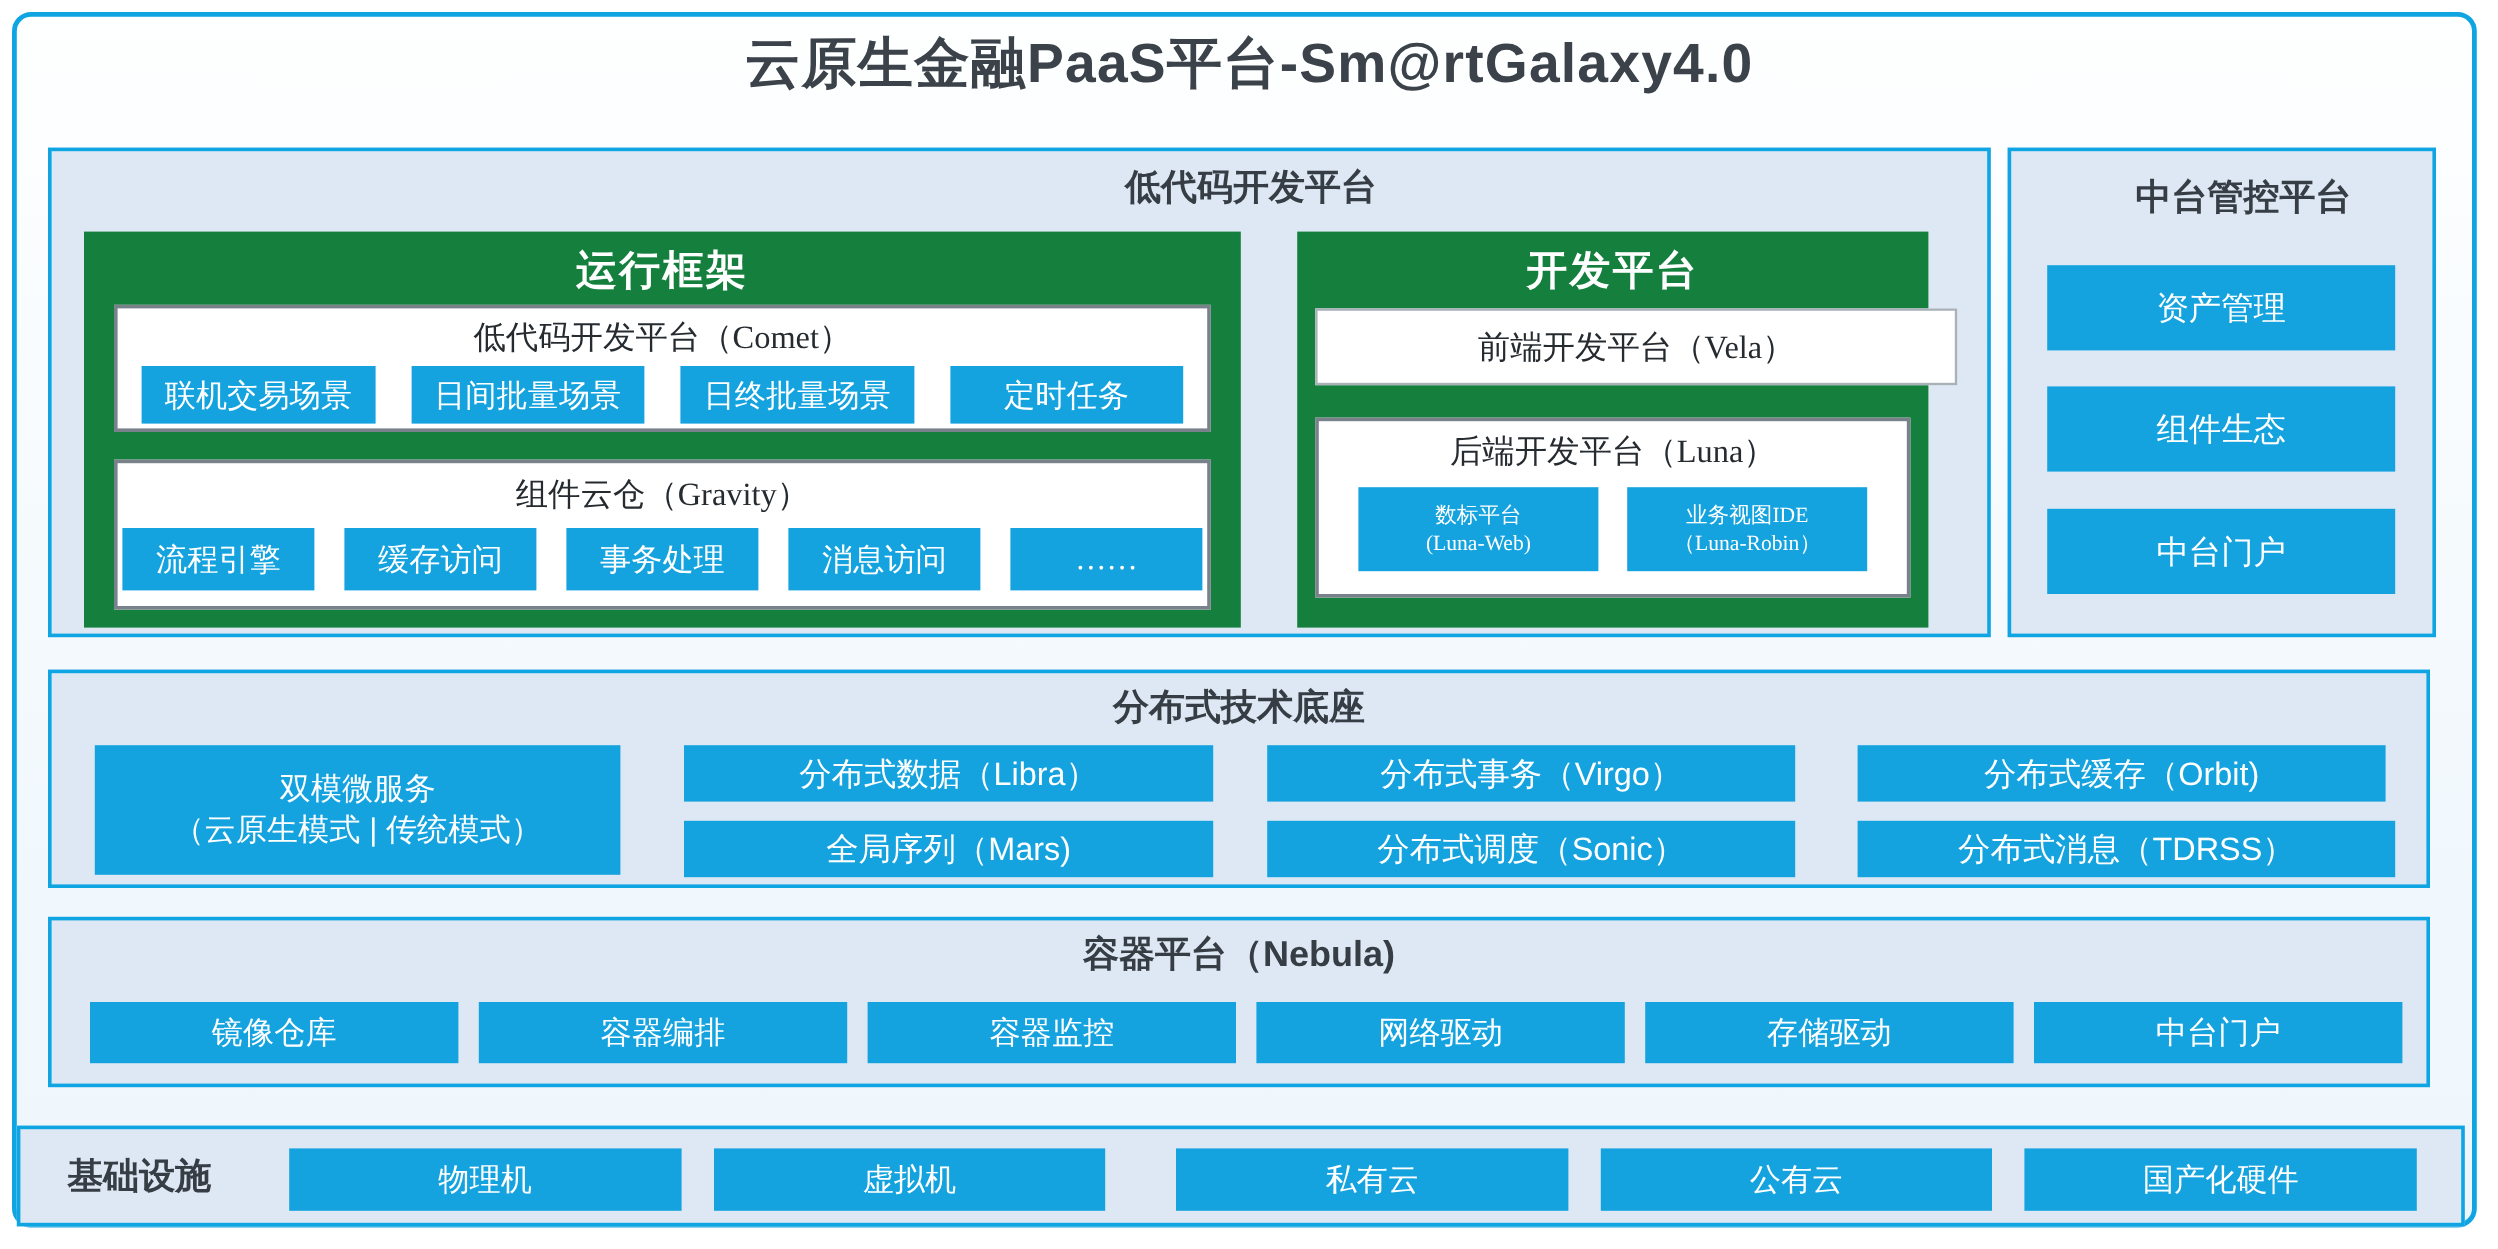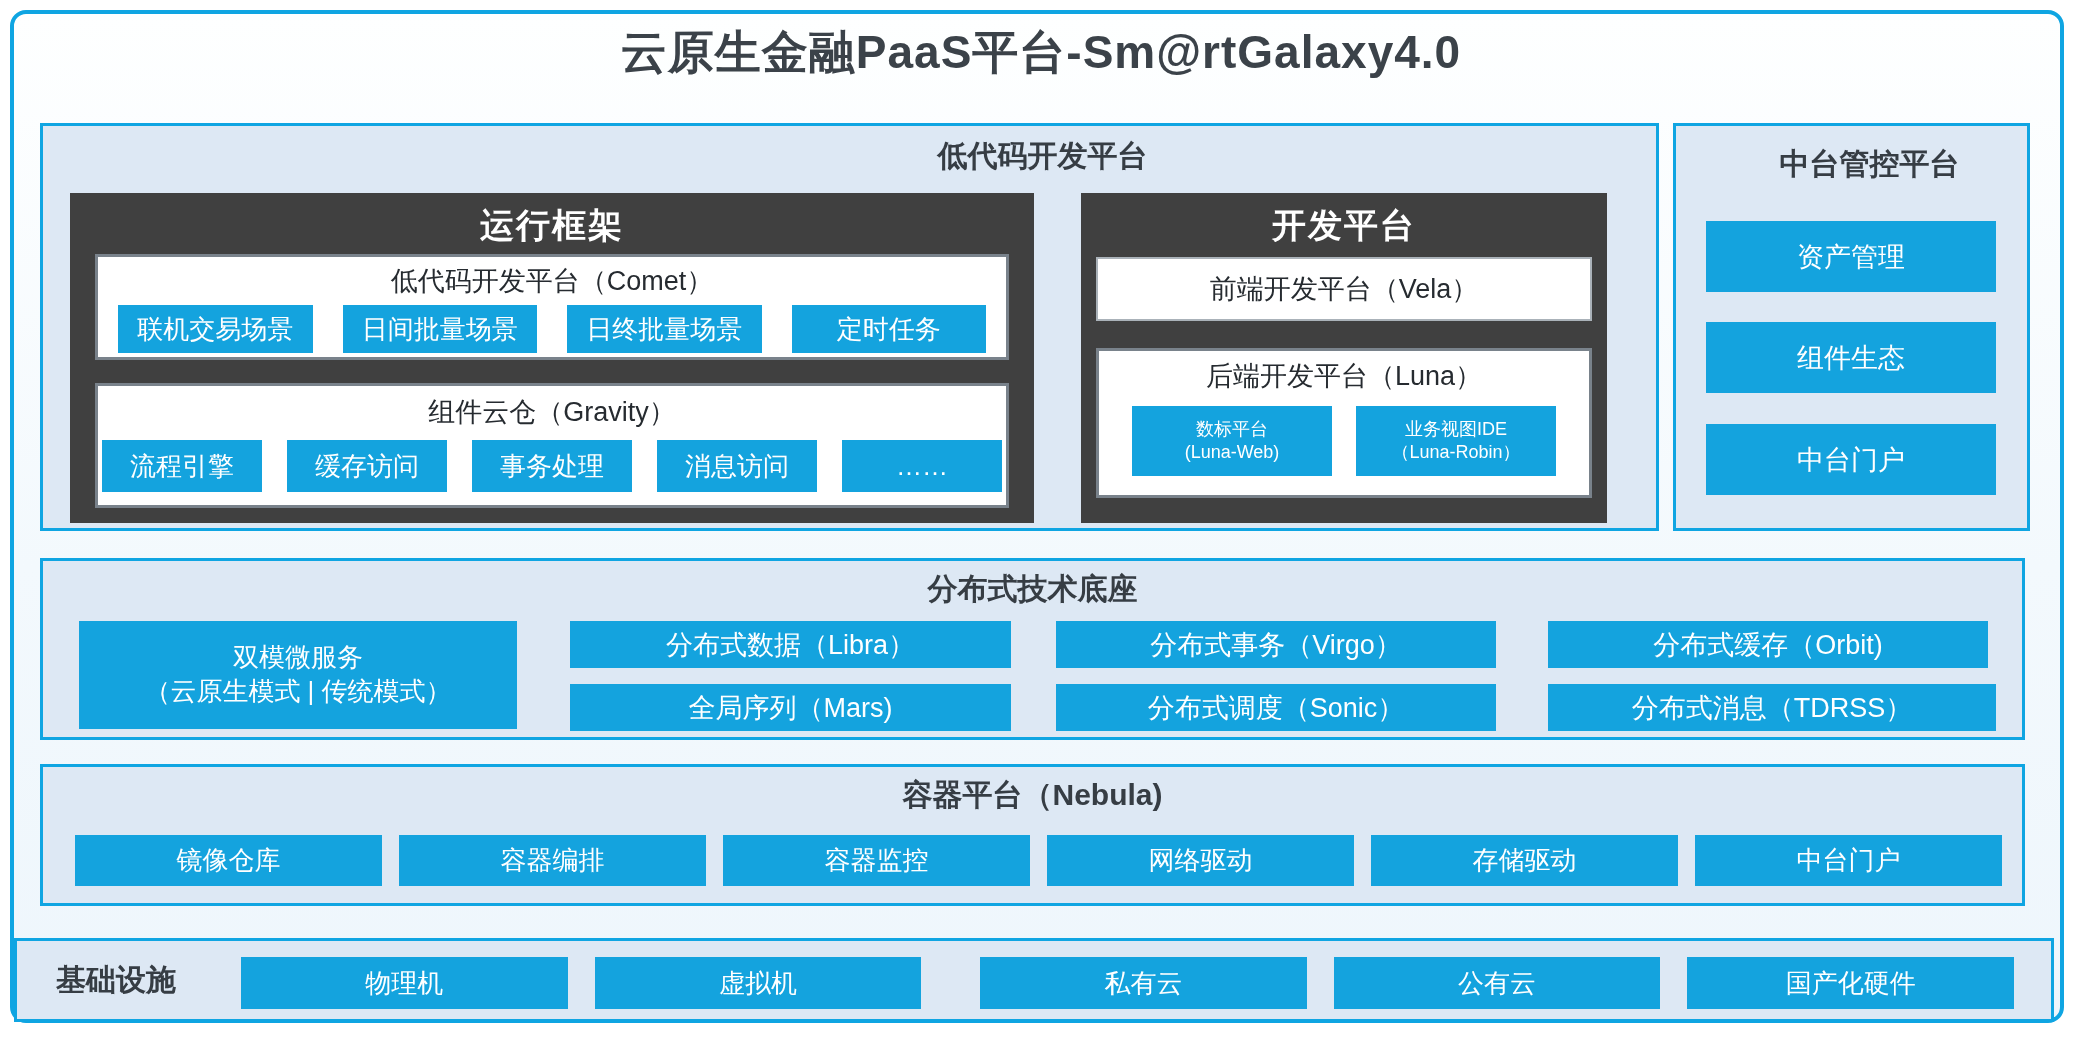--- a/index.html
+++ b/index.html
@@ -21,21 +21,21 @@
   }
   .sec{
     position:absolute;background:#dde8f4;border:3px solid #0fa5e2;
     box-sizing:border-box;
   }
   .sec-header{
     position:absolute;text-align:center;
     font-size:30px;font-weight:700;color:#363d44;
   }
   .panel{
-    position:absolute;background:#404040;box-sizing:border-box;
+    position:absolute;background:#15803d;box-sizing:border-box;font-family:Liberation Serif, serif;
   }
   .panel-header{
     position:absolute;left:0;right:0;top:10px;text-align:center;
     font-size:34px;font-weight:700;color:#ffffff;letter-spacing:2px;
   }
   .white-box{
     position:absolute;background:#ffffff;border:3px solid #79828b;
     box-sizing:border-box;
   }
   .white-box.thin{border:2px solid #aab2b9;}
@@ -90,21 +90,21 @@
           <div class="btn" style="width:160px;">事务处理</div>
           <div class="btn" style="width:160px;">消息访问</div>
           <div class="btn" style="width:160px;">……</div>
         </div>
       </div>
     </div>
 
     <div class="panel" style="left:1038px;top:67px;width:526px;height:330px;">
       <div class="panel-header">开发平台</div>
 
-      <div class="white-box thin" style="left:15px;top:64px;width:496px;height:64px;">
+      <div class="white-box thin" style="left:15px;top:64px;width:535px;height:64px;">
         <div class="box-title" style="top:0;line-height:60px;">前端开发平台（Vela）</div>
       </div>
 
       <div class="white-box" style="left:15px;top:155px;width:496px;height:150px;">
         <div class="box-title" style="top:7px;">后端开发平台（Luna）</div>
         <div class="row" style="left:0;right:0;top:55px;height:70px;gap:24px;justify-content:center;">
           <div class="btn two-line" style="width:200px;">
             <span>数标平台</span>
             <span>(Luna-Web)</span>
           </div>

